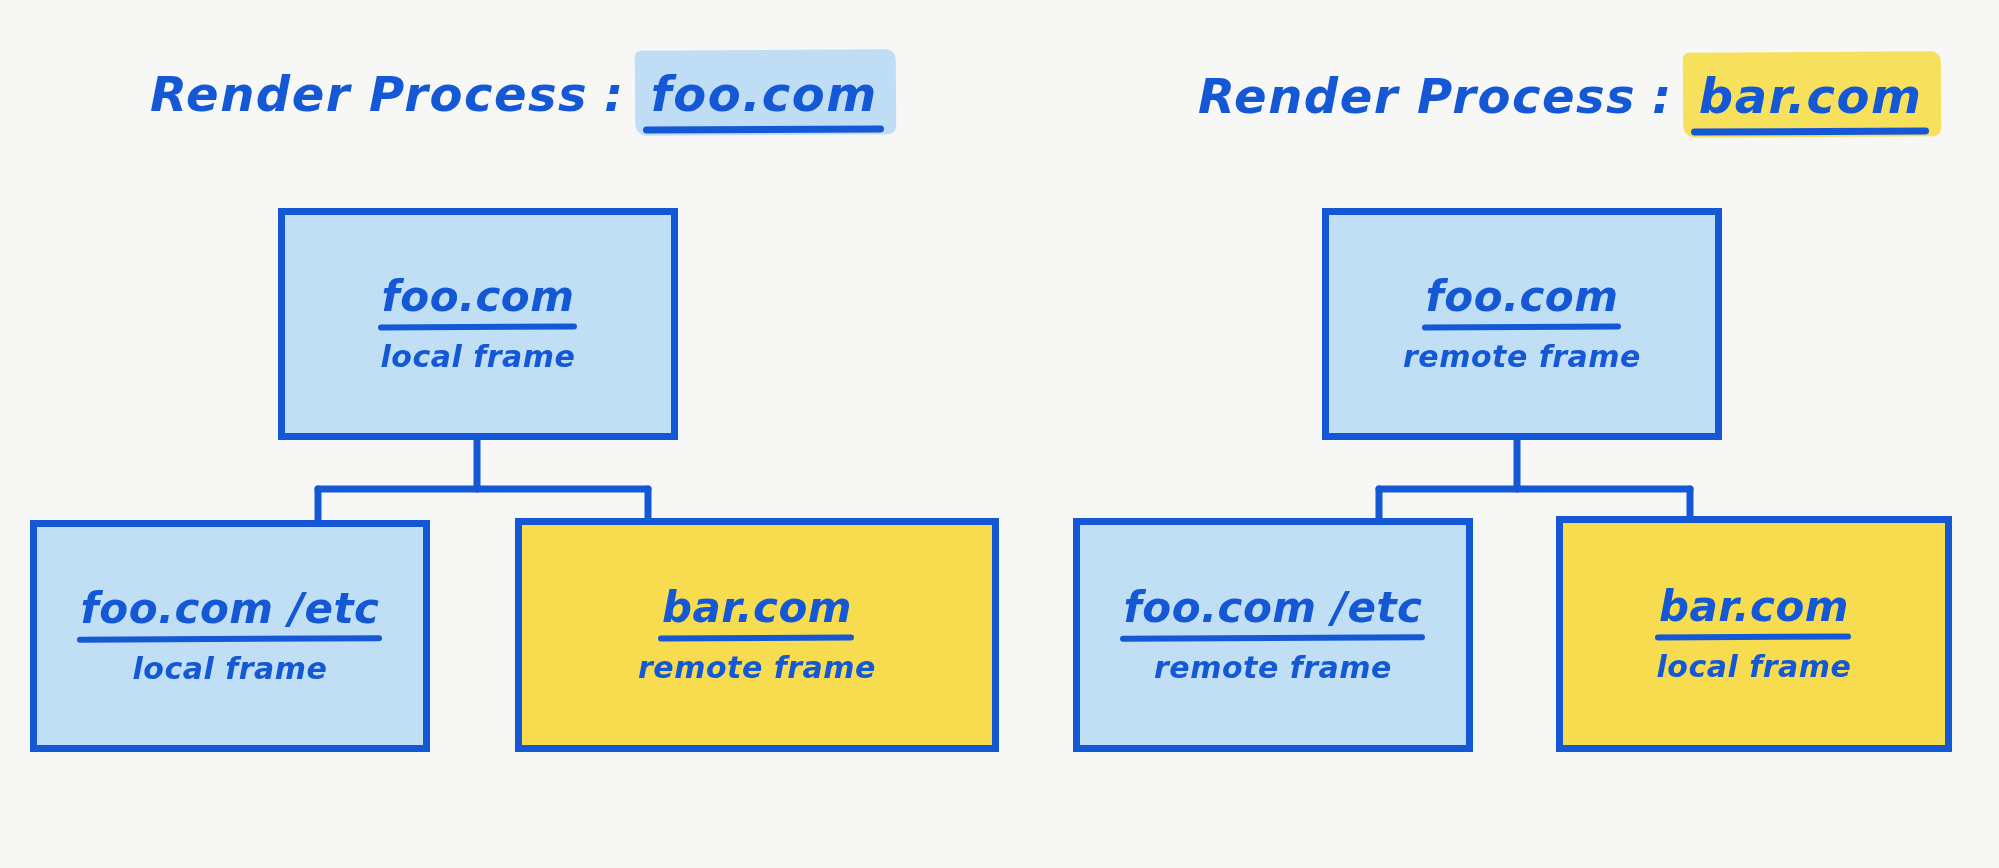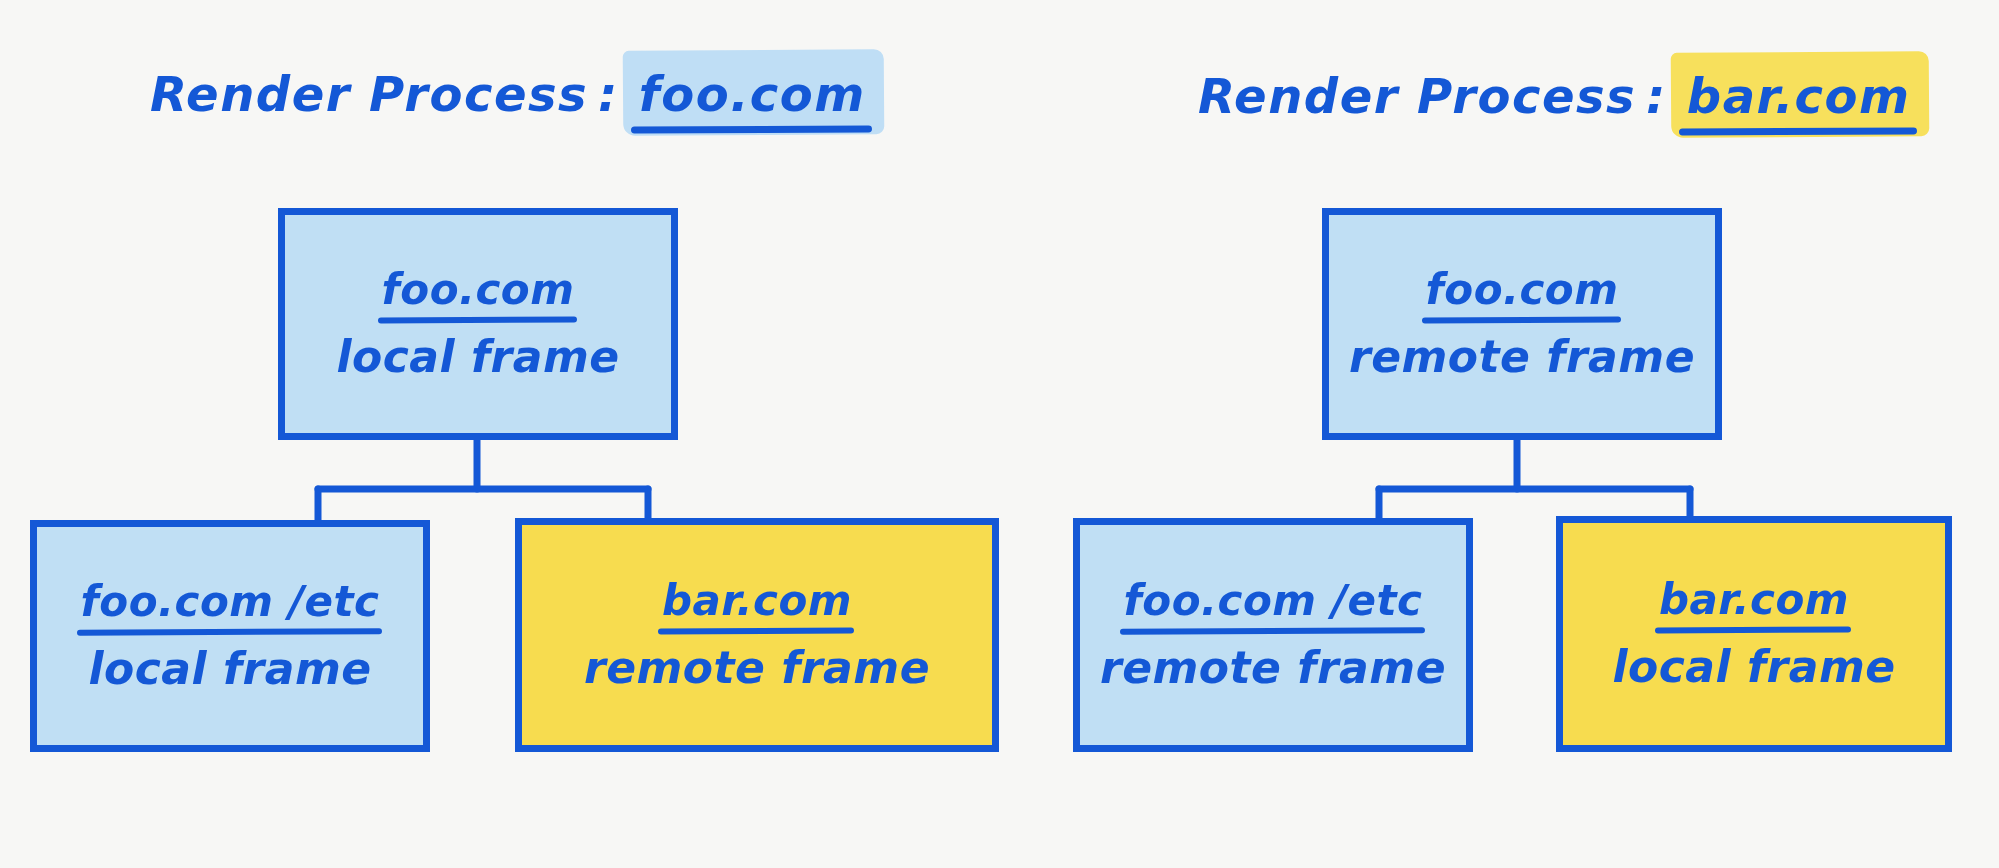--- a/index.html
+++ b/index.html
@@ -22,21 +22,21 @@
     white-space: nowrap;
     font-family: "DejaVu Sans", sans-serif;
     font-size: 48px;
     font-weight: 700;
     font-style: italic;
     letter-spacing: 1.5px;
     color: #1458d6;
     line-height: 1;
     display: flex;
     align-items: baseline;
-    gap: 8px;
+    gap: 14px;
   }
   .heading .h-label { display: inline-block; }
   .heading .h-colon { display: inline-block; padding: 0 2px; }
 
   .hl {
     position: relative;
     display: inline-block;
     padding: 2px 10px 3px 10px;
     z-index: 1;
   }
@@ -95,21 +95,21 @@
     position: absolute;
     left: -4px;
     right: -2px;
     bottom: -11px;
     height: 6px;
     background: #1458d6;
     border-radius: 4px;
     transform: rotate(-0.3deg);
   }
   .node .frametype {
-    font-size: 44px;
+    font-size: 30px;
     line-height: 1.05;
     white-space: nowrap;
   }
 
   
   .edges {
     position: absolute;
     left: 0;
     top: 0;
     width: 1999px;

